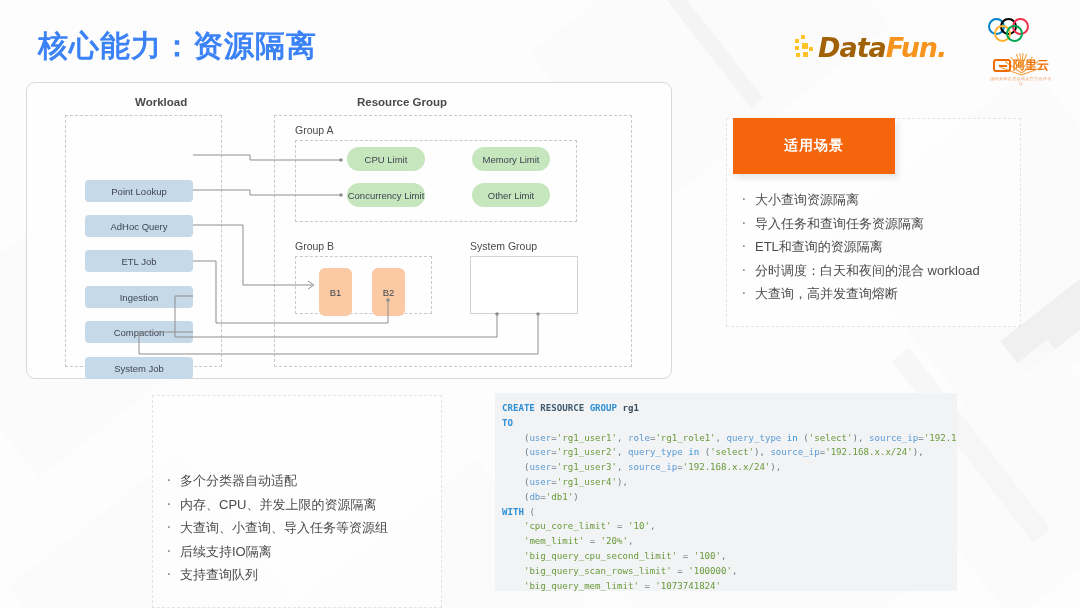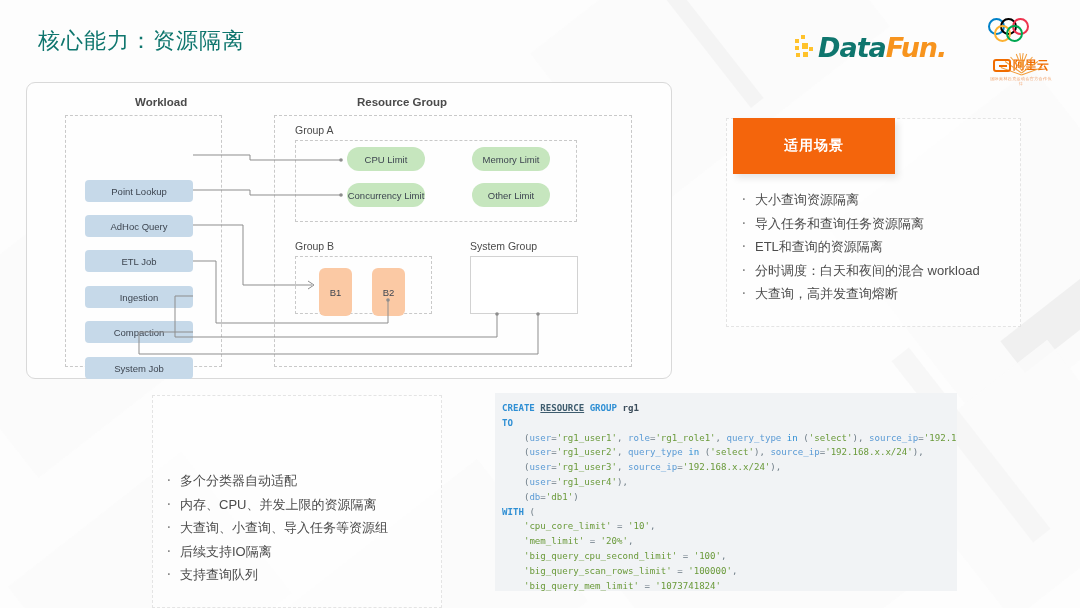--- a/index.html
+++ b/index.html
@@ -18,37 +18,37 @@
 
   
   .bg-layer { position: absolute; inset: 0; overflow: hidden; pointer-events: none; }
   .bg-shape { position: absolute; background: #f2f2f2; opacity: .85; }
   .bg-shape.lite { background: #fafafa; }
   .bg-shape.mid  { background: #ededed; }
 
   
   .slide-title {
     position: absolute; left: 38px; top: 26px;
-    font-size: 22px; font-weight: normal; color: #0f766e;
+    font-size: 30px; font-weight: bold; color: #3b82f6;
     letter-spacing: 1px;
   }
 
   
   .datafun-logo {
     position: absolute; left: 795px; top: 30px;
     display: flex; align-items: center; height: 34px;
   }
   .df-dots { position: relative; width: 22px; height: 24px; margin-right: 1px; }
   .df-dots i { position: absolute; display: block; background: #ffc22b; }
   .df-text {
     font-family: "DejaVu Sans", sans-serif;
     font-size: 27px; font-weight: bold; font-style: italic;
     color: #f7941e; letter-spacing: -1px;
   }
-  .df-text .c1 { color: #0f766e; }
+  .df-text .c1 { color: #a16207; }
 
   
   .aliyun-logo { position: absolute; left: 985px; top: 18px; width: 72px; height: 72px; }
   .rings { position: relative; width: 66px; height: 22px; margin: 0 auto; }
   .rings span {
     position: absolute; width: 17px; height: 17px;
     border: 2.2px solid #000; border-radius: 50%;
   }
   .rays { position: relative; width: 72px; height: 14px; }
   .rays i {
@@ -160,21 +160,21 @@
   }
   pre.code {
     font-family: "DejaVu Sans Mono", "Liberation Mono", monospace;
     font-size: 9.1px;
     line-height: 14.8px;
     color: #3b4c5a;
     padding: 8px 0 0 7px;
     white-space: pre;
   }
   .k  { color: #2f8fd4; font-weight: bold; }   
-  .k2 { color: #3e5c6e; font-weight: bold; text-decoration: underline; }   
+  .k2 { color: #3e5c6e; font-weight: bold; }   
   .kw { color: #2f8fd4; }                      
   .id { color: #3b4c5a; font-weight: bold; }   
   .fn { color: #5b9bd5; }                      
   .st { color: #6a9a3a; }                      
   .pn { color: #6e7c86; }                      
 </style>
 </head>
 <body>
 
 <div id="slide">

